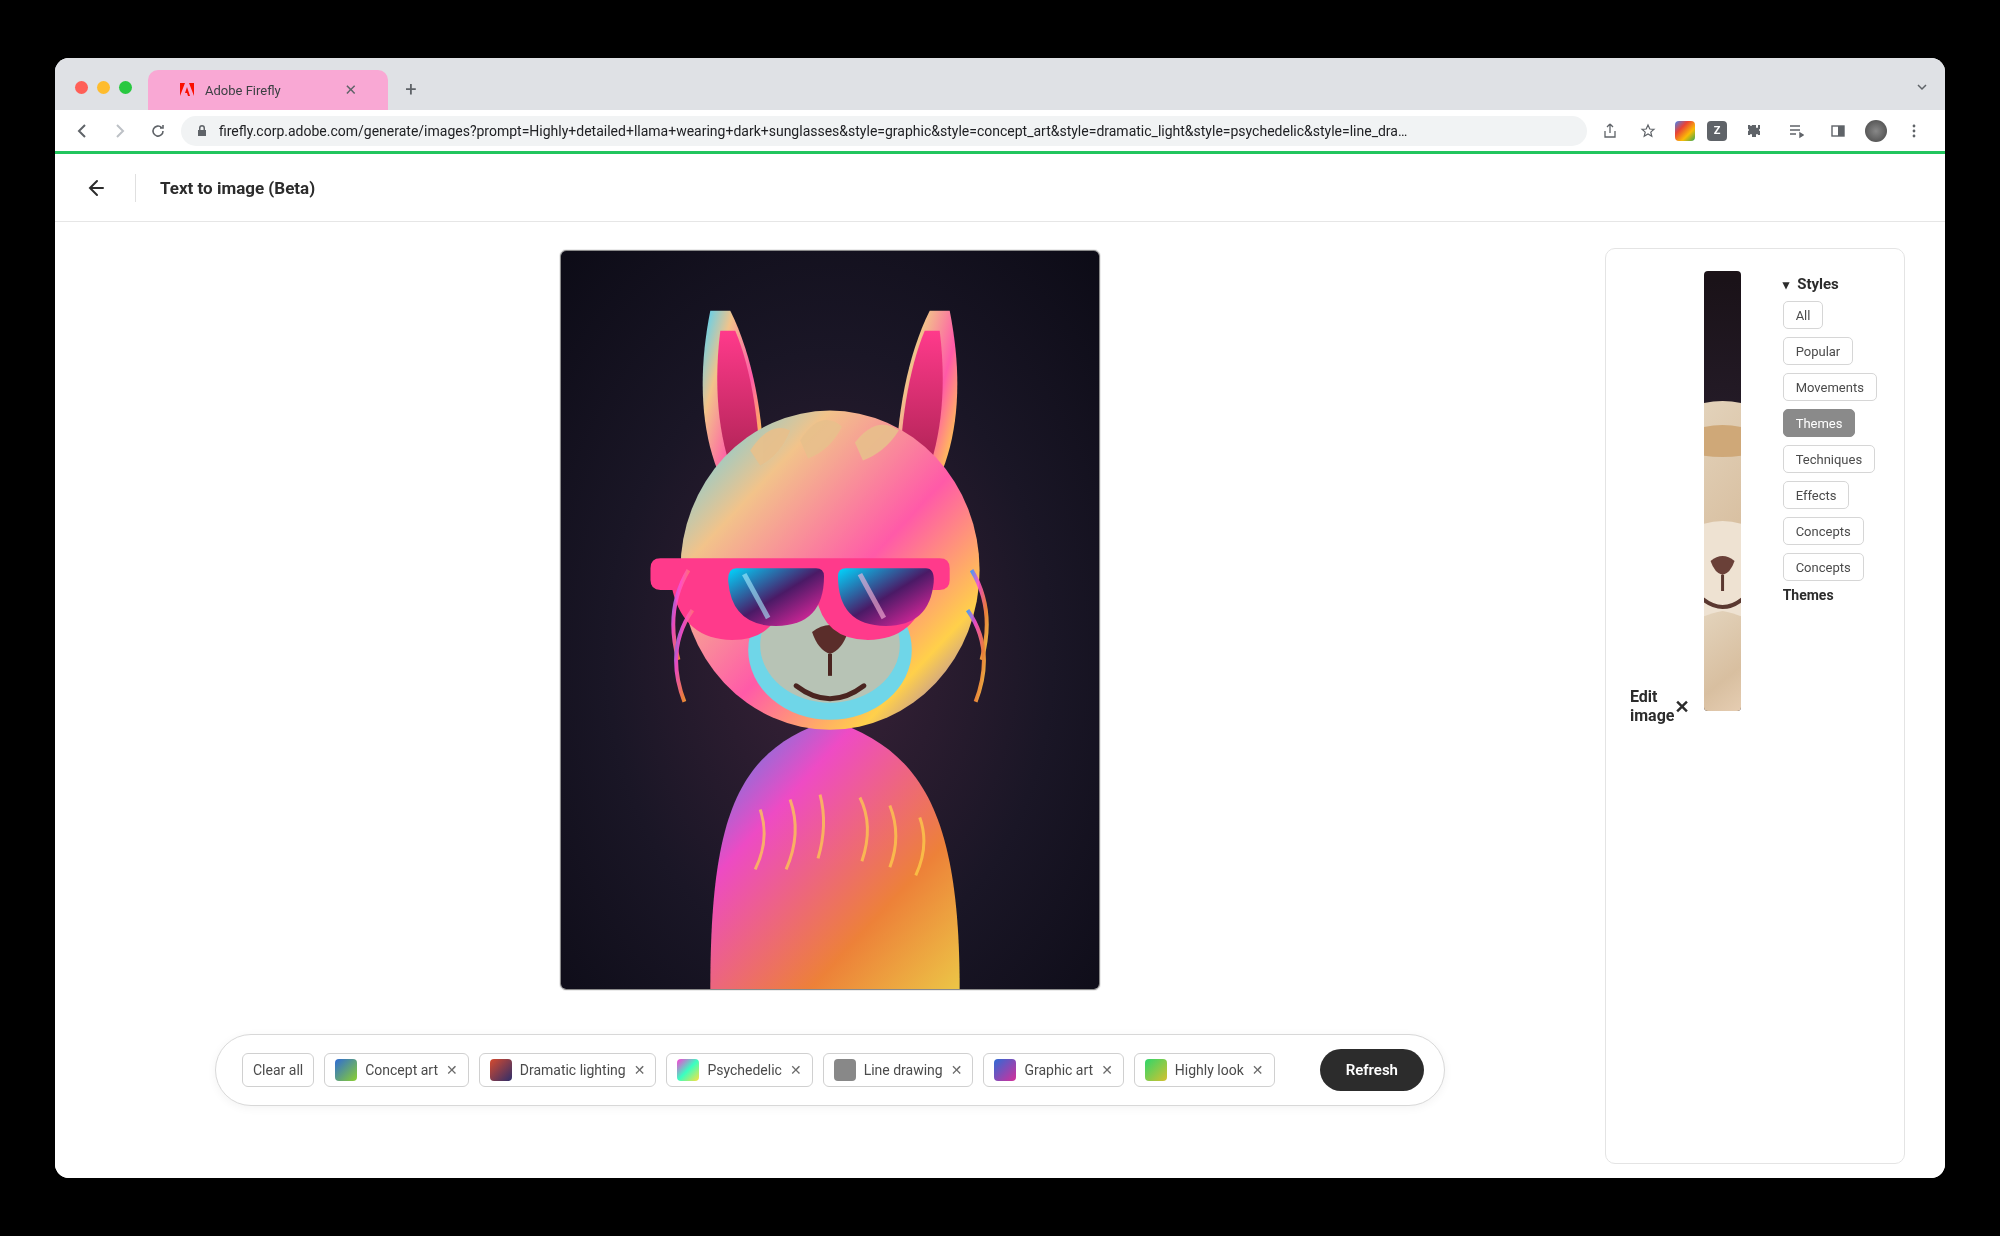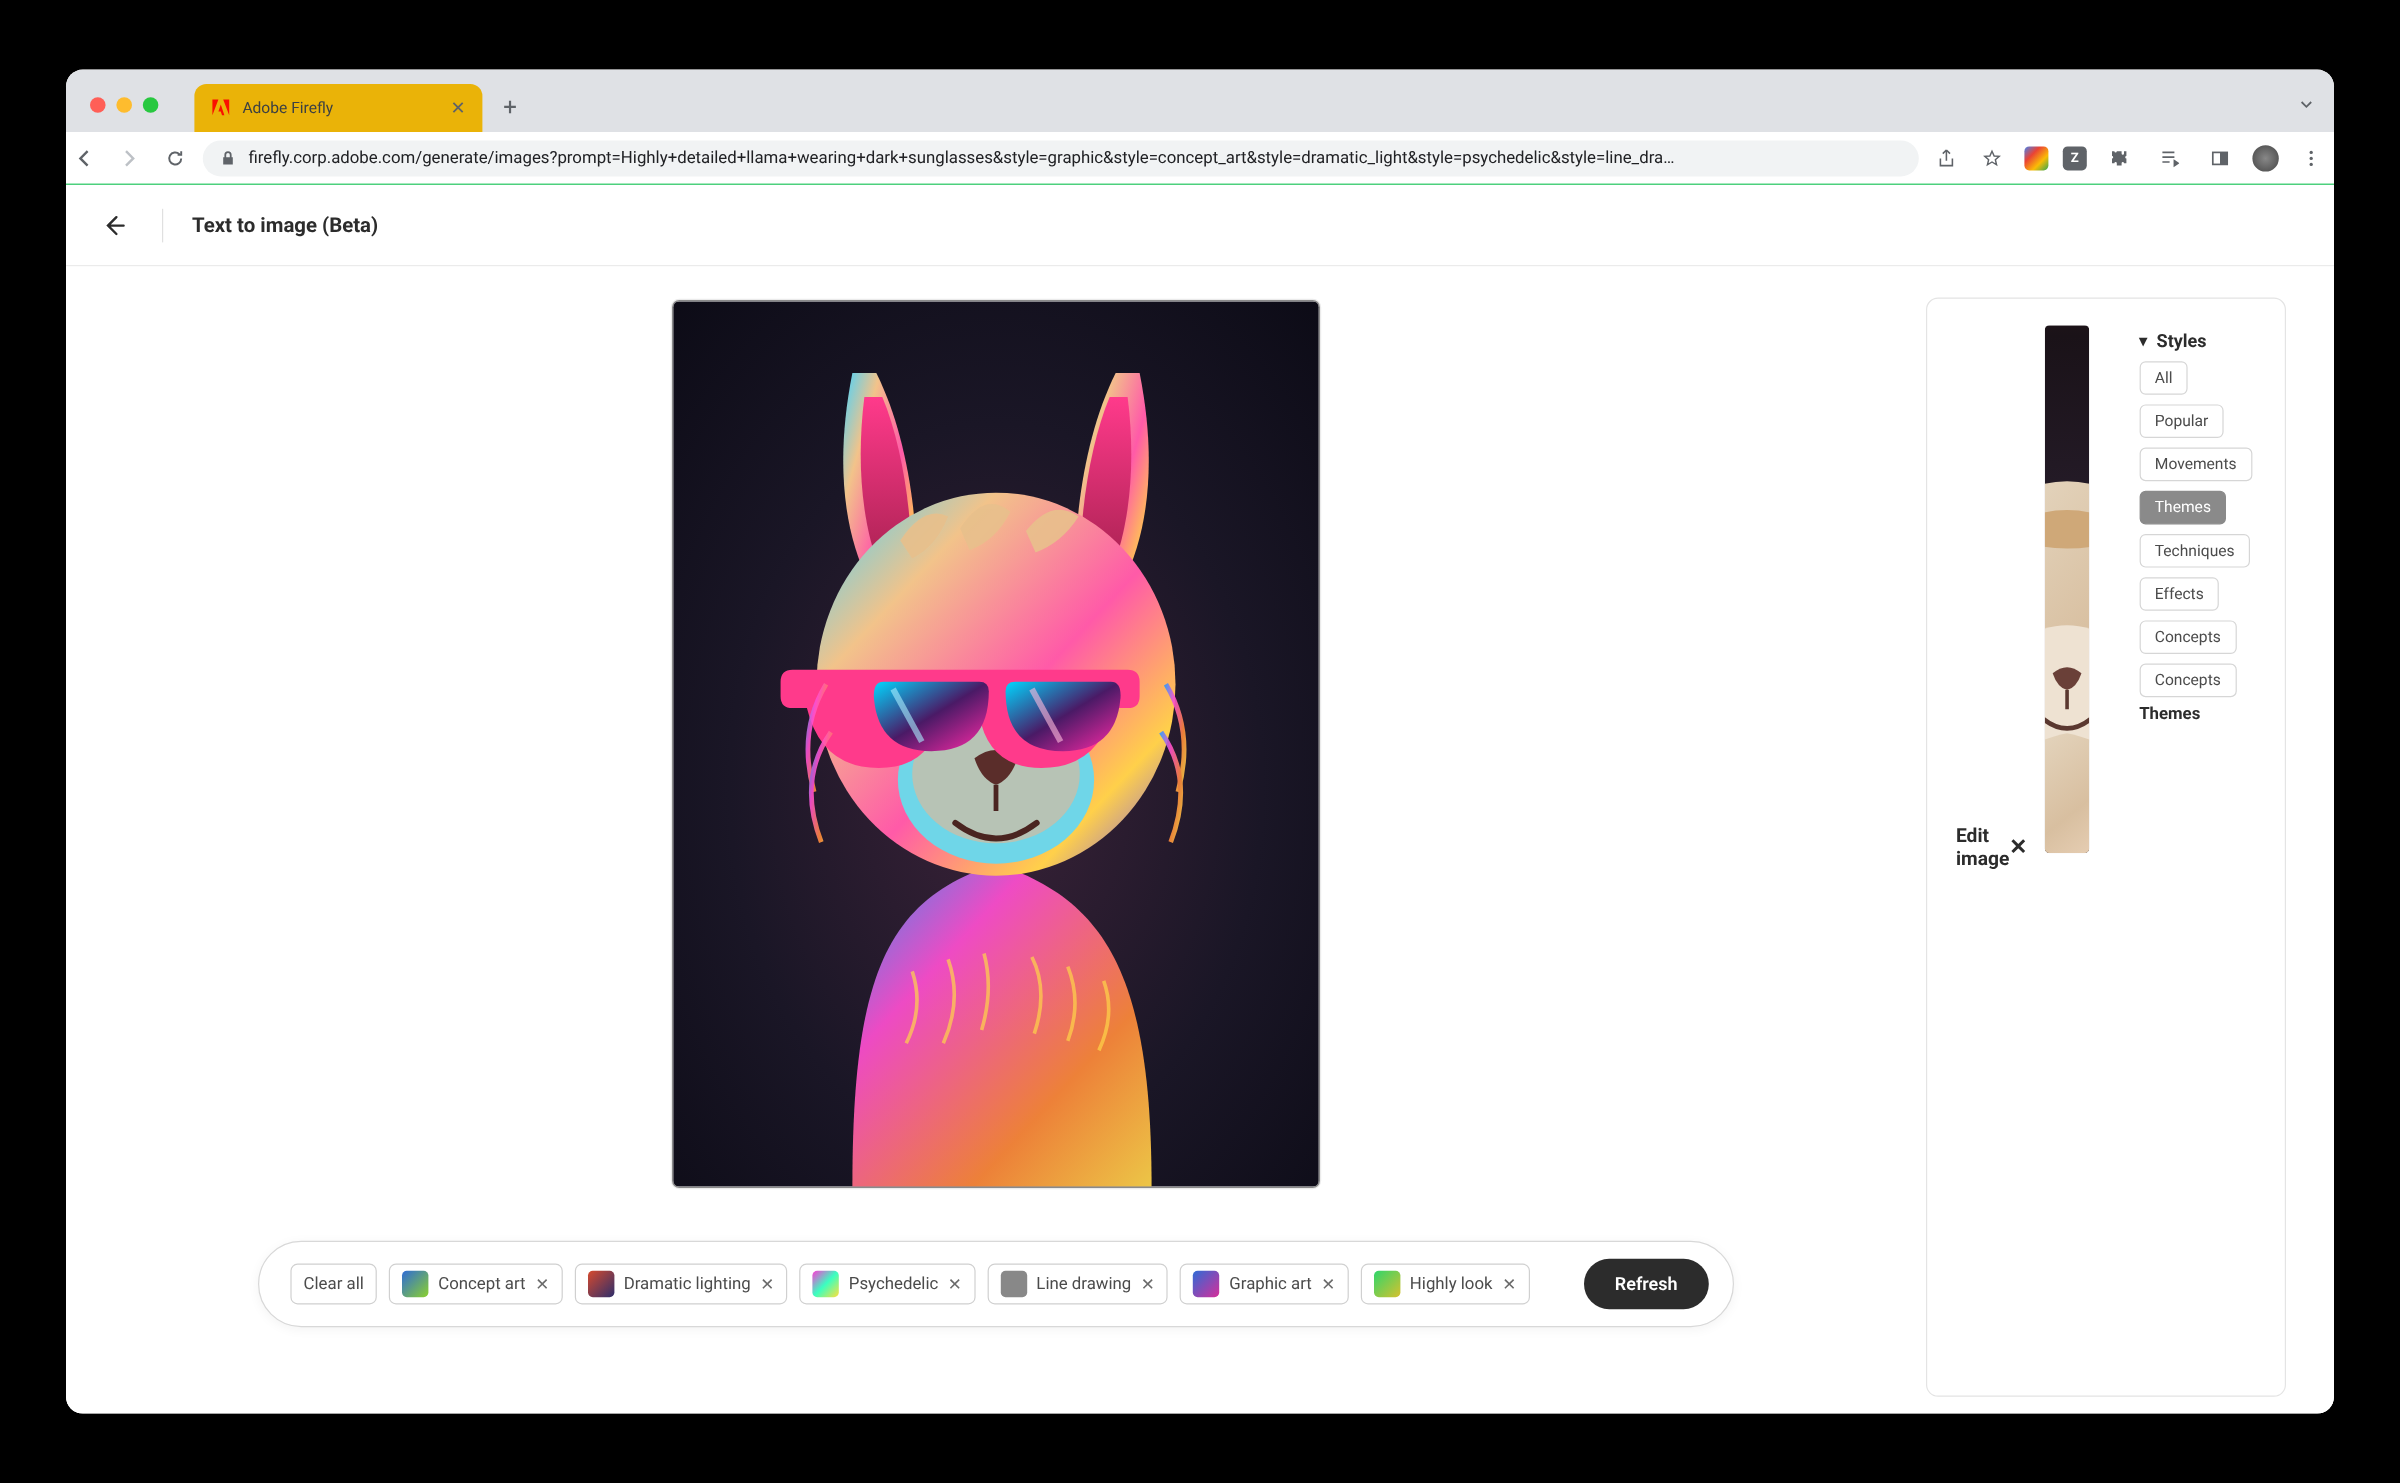--- a/index.html
+++ b/index.html
@@ -34,53 +34,53 @@
     .traffic-lights {
       display: flex;
       gap: 9px;
       padding: 0 10px 16px 8px;
     }
     .light { width: 13px; height: 13px; border-radius: 50%; }
     .light.red { background: #ff5f57; }
     .light.yellow { background: #febc2e; }
     .light.green { background: #28c840; }
     .tab {
-      background: #eab308;
+      background: #f9a8d4;
       height: 40px;
       width: 240px;
       border-radius: 10px 10px 0 0;
       display: flex;
       align-items: center;
-      padding: 0 14px;
+      padding: 0 31px;
       gap: 10px;
       font-size: 13px;
       color: #3c4043;
-      margin-left: 20px;
+      margin-left: 6px;
     }
     .tab-favicon {
       width: 16px; height: 16px;
       display: flex; align-items:center; justify-content:center;
     }
     .tab-favicon svg { width:16px; height:16px; }
     .tab-title { flex: 1; }
     .tab-close { color: #5f6368; font-size: 15px; }
     .new-tab {
       width: 30px; height: 30px;
       display:flex; align-items:center; justify-content:center;
       color:#5f6368; font-size:20px;
       margin-left:8px; margin-bottom:6px;
     }
     .tab-dropdown { margin-left:auto; margin-right:16px; margin-bottom:12px; color:#5f6368; }
     .address-row {
       height: 44px;
       background: #fff;
-      border-bottom: 1px solid #22c55e;
+      border-bottom: 3px solid #22c55e;
       display: flex;
       align-items: center;
-      padding: 0 0;
+      padding: 0 12px;
       gap: 8px;
     }
     .nav-icon {
       width: 30px; height: 30px;
       display:flex; align-items:center; justify-content:center;
       color:#5f6368;
       border-radius:50%;
     }
     .nav-icon.disabled { color:#bdc1c6; }
     .address-bar {

